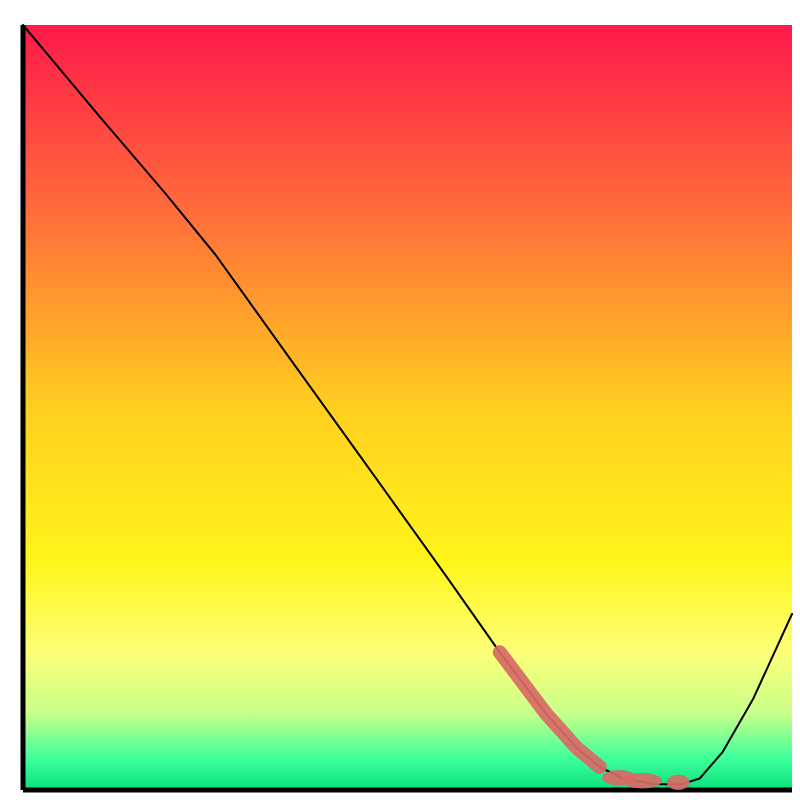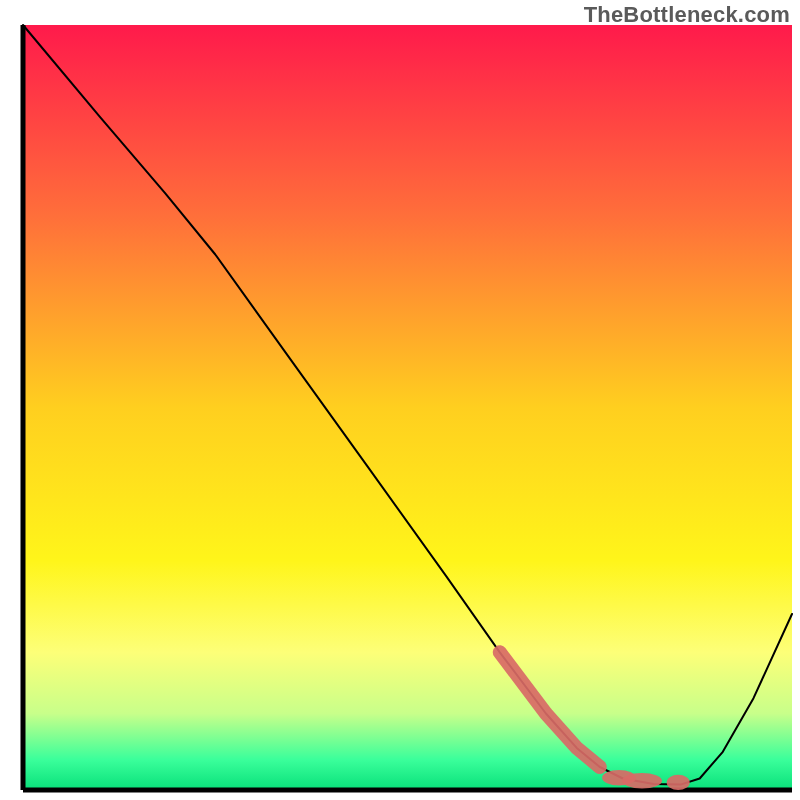--- a/index.html
+++ b/index.html
@@ -27,21 +27,20 @@
   svg {
     position: absolute;
     top: 0;
     left: 0;
   }
 </style>
 </head>
 <body>
 
 <div class="wrap">
-  <div class="watermark">TheBottleneck.com</div>
   <svg id="chart-svg" width="800" height="800" viewBox="0 0 800 800">
       <defs>
         <linearGradient id="bg-grad" x1="0" y1="0" x2="0" y2="1">
           <stop offset="0%" stop-color="#ff1a4b"></stop>
           <stop offset="25%" stop-color="#ff6f3a"></stop>
           <stop offset="50%" stop-color="#ffcf1f"></stop>
           <stop offset="70%" stop-color="#fff51a"></stop>
           <stop offset="82%" stop-color="#fdff78"></stop>
           <stop offset="90%" stop-color="#c8ff8a"></stop>
           <stop offset="96%" stop-color="#3bff9b"></stop>

